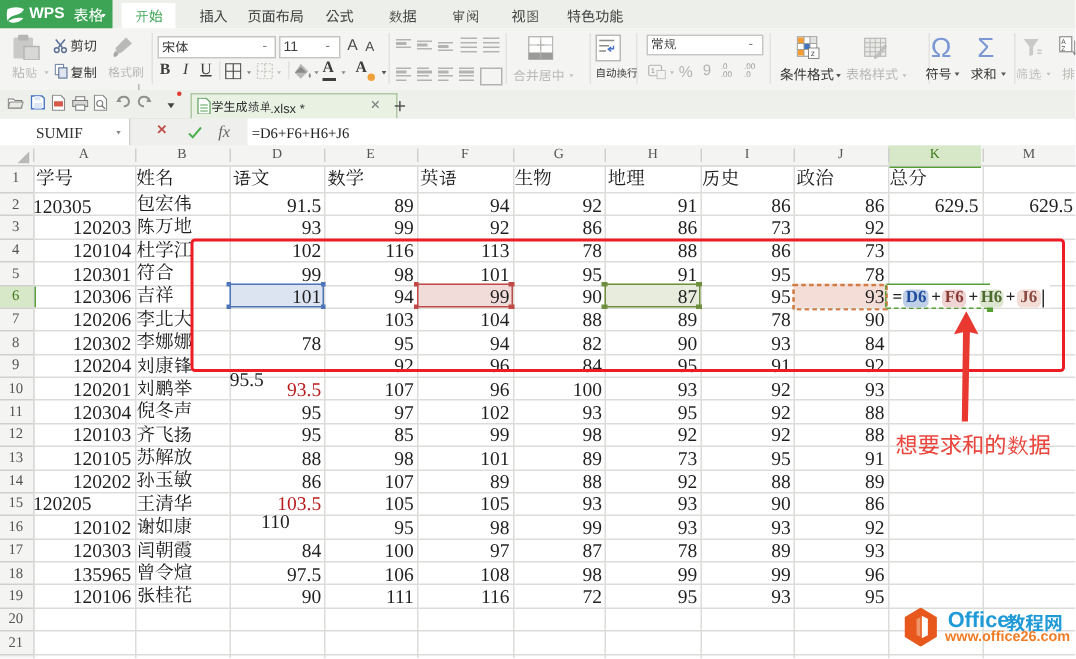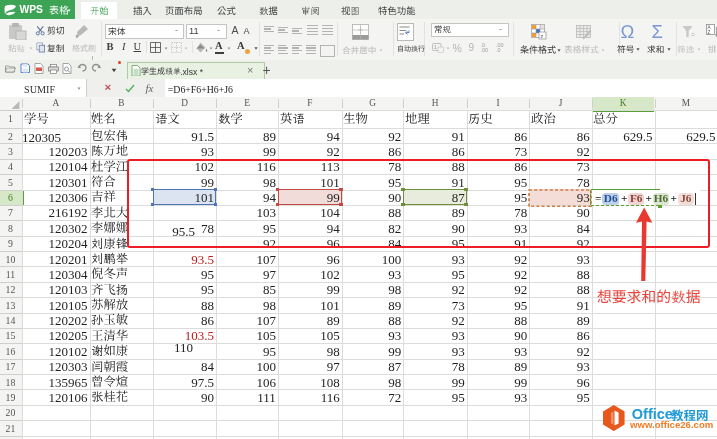--- a/index.html
+++ b/index.html
@@ -664,21 +664,21 @@
       <use href="#f5409" x="0"></use>
       <use href="#f7965" x="1000"></use>
     </svg>
 <div class="ab" style="left:153.1px;top:190.0px;width:61.0px;height:15.4px;text-align:right;font:400 13.0px 'Liberation Serif',serif;color:#1f1f1f;line-height:15.9px">101</div>
 <div class="ab" style="left:216.2px;top:190.0px;width:59.7px;height:15.4px;text-align:right;font:400 13.0px 'Liberation Serif',serif;color:#1f1f1f;line-height:15.9px">94</div>
 <div class="ab" style="left:278.0px;top:190.0px;width:61.7px;height:15.4px;text-align:right;font:400 13.0px 'Liberation Serif',serif;color:#1f1f1f;line-height:15.9px">99</div>
 <div class="ab" style="left:341.8px;top:190.0px;width:59.5px;height:15.4px;text-align:right;font:400 13.0px 'Liberation Serif',serif;color:#1f1f1f;line-height:15.9px">90</div>
 <div class="ab" style="left:403.4px;top:190.0px;width:61.4px;height:15.4px;text-align:right;font:400 13.0px 'Liberation Serif',serif;color:#1f1f1f;line-height:15.9px">87</div>
 <div class="ab" style="left:466.9px;top:190.0px;width:60.3px;height:15.4px;text-align:right;font:400 13.0px 'Liberation Serif',serif;color:#1f1f1f;line-height:15.9px">95</div>
 <div class="ab" style="left:529.3px;top:190.0px;width:60.4px;height:15.4px;text-align:right;font:400 13.0px 'Liberation Serif',serif;color:#1f1f1f;line-height:15.9px">93</div>
-<div class="ab" style="left:22.0px;top:205.4px;width:65.5px;height:15.4px;text-align:right;font:400 13.0px 'Liberation Serif',serif;color:#1f1f1f;line-height:15.9px">216192</div>
+<div class="ab" style="left:22.0px;top:205.4px;width:65.5px;height:15.4px;text-align:right;font:400 13.0px 'Liberation Serif',serif;color:#1f1f1f;line-height:15.9px">120206</div>
 <svg class="ab" style="left:91.1px;top:205.7px" width="37.2" height="12.4" viewBox="0 0 3000 1000" preserveAspectRatio="xMinYMin meet" fill="#1f1f1f">
       <use href="#f674e" x="0"></use>
       <use href="#f5317" x="1000"></use>
       <use href="#f5927" x="2000"></use>
     </svg>
 <div class="ab" style="left:153.1px;top:188px;width:61.0px;height:15.4px;font:400 13.0px 'Liberation Serif',serif;color:#1d4ed8;line-height:15.9px">100.5</div>
 <div class="ab" style="left:216.2px;top:205.4px;width:59.7px;height:15.4px;text-align:right;font:400 13.0px 'Liberation Serif',serif;color:#1f1f1f;line-height:15.9px">103</div>
 <div class="ab" style="left:278.0px;top:205.4px;width:61.7px;height:15.4px;text-align:right;font:400 13.0px 'Liberation Serif',serif;color:#1f1f1f;line-height:15.9px">104</div>
 <div class="ab" style="left:341.8px;top:205.4px;width:59.5px;height:15.4px;text-align:right;font:400 13.0px 'Liberation Serif',serif;color:#1f1f1f;line-height:15.9px">88</div>
 <div class="ab" style="left:403.4px;top:205.4px;width:61.4px;height:15.4px;text-align:right;font:400 13.0px 'Liberation Serif',serif;color:#1f1f1f;line-height:15.9px">89</div>
@@ -696,21 +696,21 @@
 <div class="ab" style="left:341.8px;top:220.8px;width:59.5px;height:15.4px;text-align:right;font:400 13.0px 'Liberation Serif',serif;color:#1f1f1f;line-height:15.9px">82</div>
 <div class="ab" style="left:403.4px;top:220.8px;width:61.4px;height:15.4px;text-align:right;font:400 13.0px 'Liberation Serif',serif;color:#1f1f1f;line-height:15.9px">90</div>
 <div class="ab" style="left:466.9px;top:220.8px;width:60.3px;height:15.4px;text-align:right;font:400 13.0px 'Liberation Serif',serif;color:#1f1f1f;line-height:15.9px">93</div>
 <div class="ab" style="left:529.3px;top:220.8px;width:60.4px;height:15.4px;text-align:right;font:400 13.0px 'Liberation Serif',serif;color:#1f1f1f;line-height:15.9px">84</div>
 <div class="ab" style="left:22.0px;top:236.2px;width:65.5px;height:15.4px;text-align:right;font:400 13.0px 'Liberation Serif',serif;color:#1f1f1f;line-height:15.9px">120204</div>
 <svg class="ab" style="left:91.1px;top:236.5px" width="37.2" height="12.4" viewBox="0 0 3000 1000" preserveAspectRatio="xMinYMin meet" fill="#1f1f1f">
       <use href="#f5218" x="0"></use>
       <use href="#f5eb7" x="1000"></use>
       <use href="#f950b" x="2000"></use>
     </svg>
-<div class="ab" style="left:153.1px;top:224px;width:61.0px;height:15.4px;text-align:center;font:400 13.0px 'Liberation Serif',serif;color:#1f1f1f;line-height:15.9px">95.5</div>
+<div class="ab" style="left:153.1px;top:245px;width:61.0px;height:15.4px;text-align:left;font:400 13.0px 'Liberation Serif',serif;color:#1f1f1f;line-height:15.9px">95.5</div>
 <div class="ab" style="left:216.2px;top:236.2px;width:59.7px;height:15.4px;text-align:right;font:400 13.0px 'Liberation Serif',serif;color:#1f1f1f;line-height:15.9px">92</div>
 <div class="ab" style="left:278.0px;top:236.2px;width:61.7px;height:15.4px;text-align:right;font:400 13.0px 'Liberation Serif',serif;color:#1f1f1f;line-height:15.9px">96</div>
 <div class="ab" style="left:341.8px;top:236.2px;width:59.5px;height:15.4px;text-align:right;font:400 13.0px 'Liberation Serif',serif;color:#1f1f1f;line-height:15.9px">84</div>
 <div class="ab" style="left:403.4px;top:236.2px;width:61.4px;height:15.4px;text-align:right;font:400 13.0px 'Liberation Serif',serif;color:#1f1f1f;line-height:15.9px">95</div>
 <div class="ab" style="left:466.9px;top:236.2px;width:60.3px;height:15.4px;text-align:right;font:400 13.0px 'Liberation Serif',serif;color:#1f1f1f;line-height:15.9px">91</div>
 <div class="ab" style="left:529.3px;top:236.2px;width:60.4px;height:15.4px;text-align:right;font:400 13.0px 'Liberation Serif',serif;color:#1f1f1f;line-height:15.9px">92</div>
 <div class="ab" style="left:22.0px;top:251.5px;width:65.5px;height:15.4px;text-align:right;font:400 13.0px 'Liberation Serif',serif;color:#1f1f1f;line-height:15.9px">120201</div>
 <svg class="ab" style="left:91.1px;top:251.8px" width="37.2" height="12.4" viewBox="0 0 3000 1000" preserveAspectRatio="xMinYMin meet" fill="#1f1f1f">
       <use href="#f5218" x="0"></use>
       <use href="#f9e4f" x="1000"></use>
@@ -768,21 +768,21 @@
       <use href="#f7389" x="1000"></use>
       <use href="#f654f" x="2000"></use>
     </svg>
 <div class="ab" style="left:153.1px;top:313.1px;width:61.0px;height:15.4px;text-align:right;font:400 13.0px 'Liberation Serif',serif;color:#1f1f1f;line-height:15.9px">86</div>
 <div class="ab" style="left:216.2px;top:313.1px;width:59.7px;height:15.4px;text-align:right;font:400 13.0px 'Liberation Serif',serif;color:#1f1f1f;line-height:15.9px">107</div>
 <div class="ab" style="left:278.0px;top:313.1px;width:61.7px;height:15.4px;text-align:right;font:400 13.0px 'Liberation Serif',serif;color:#1f1f1f;line-height:15.9px">89</div>
 <div class="ab" style="left:341.8px;top:313.1px;width:59.5px;height:15.4px;text-align:right;font:400 13.0px 'Liberation Serif',serif;color:#1f1f1f;line-height:15.9px">88</div>
 <div class="ab" style="left:403.4px;top:313.1px;width:61.4px;height:15.4px;text-align:right;font:400 13.0px 'Liberation Serif',serif;color:#1f1f1f;line-height:15.9px">92</div>
 <div class="ab" style="left:466.9px;top:313.1px;width:60.3px;height:15.4px;text-align:right;font:400 13.0px 'Liberation Serif',serif;color:#1f1f1f;line-height:15.9px">88</div>
 <div class="ab" style="left:529.3px;top:313.1px;width:60.4px;height:15.4px;text-align:right;font:400 13.0px 'Liberation Serif',serif;color:#1f1f1f;line-height:15.9px">89</div>
-<div class="ab" style="left:22.0px;top:328.4px;width:65.5px;height:15.4px;text-align:right;font:400 13.0px 'Liberation Serif',serif;color:#1f1f1f;line-height:15.9px">120205</div>
+<div class="ab" style="left:22.0px;top:328.4px;width:65.5px;height:15.4px;font:400 13.0px 'Liberation Serif',serif;color:#1f1f1f;line-height:15.9px">120205</div>
 <svg class="ab" style="left:91.1px;top:328.7px" width="37.2" height="12.4" viewBox="0 0 3000 1000" preserveAspectRatio="xMinYMin meet" fill="#1f1f1f">
       <use href="#f738b" x="0"></use>
       <use href="#f6e05" x="1000"></use>
       <use href="#f534e" x="2000"></use>
     </svg>
 <div class="ab" style="left:153.1px;top:328.4px;width:61.0px;height:15.4px;text-align:right;font:400 13.0px 'Liberation Serif',serif;color:#b91c1c;line-height:15.9px">103.5</div>
 <div class="ab" style="left:216.2px;top:328.4px;width:59.7px;height:15.4px;text-align:right;font:400 13.0px 'Liberation Serif',serif;color:#1f1f1f;line-height:15.9px">105</div>
 <div class="ab" style="left:278.0px;top:328.4px;width:61.7px;height:15.4px;text-align:right;font:400 13.0px 'Liberation Serif',serif;color:#1f1f1f;line-height:15.9px">105</div>
 <div class="ab" style="left:341.8px;top:328.4px;width:59.5px;height:15.4px;text-align:right;font:400 13.0px 'Liberation Serif',serif;color:#1f1f1f;line-height:15.9px">93</div>
 <div class="ab" style="left:403.4px;top:328.4px;width:61.4px;height:15.4px;text-align:right;font:400 13.0px 'Liberation Serif',serif;color:#1f1f1f;line-height:15.9px">93</div>

